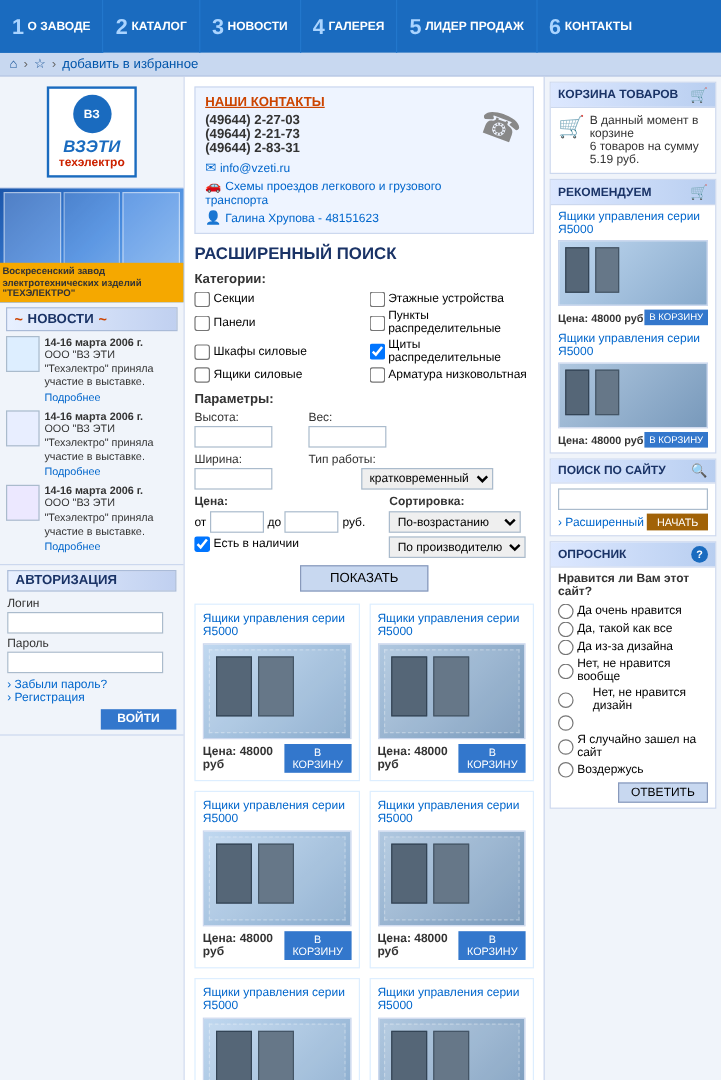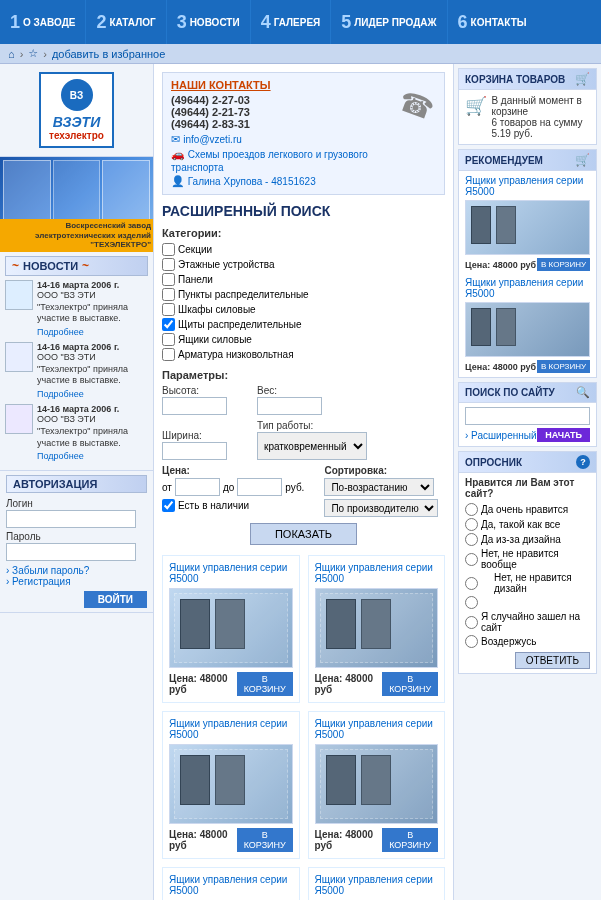--- a/index.html
+++ b/index.html
@@ -55,21 +55,21 @@
         <div style="font-size:10px;color:#cc2200;font-weight:bold;">техэлектро</div>
       </div>
     </div>
 
     <div style="height:95px;background:linear-gradient(135deg,#1a55aa 0%,#4488dd 50%,#88bbee 100%);position:relative;overflow:hidden;">
       <div style="display:flex;gap:2px;padding:3px;height:75px;">
         <div style="background:rgba(200,220,255,0.3);border:1px solid rgba(255,255,255,0.5);flex:1;"></div>
         <div style="background:rgba(200,220,255,0.2);border:1px solid rgba(255,255,255,0.4);flex:1;"></div>
         <div style="background:rgba(200,220,255,0.3);border:1px solid rgba(255,255,255,0.5);flex:1;"></div>
       </div>
-      <div style="position:absolute;bottom:0;left:0;right:0;background:#f5a800;color:#333;font-size:8px;text-align:right;padding:2px;font-weight:bold;line-height:1.2;">
+      <div style="position:absolute;bottom:0;left:0;right:0;background:#f5a800;color:#333;font-size:8px;text-align:left;padding:2px;font-weight:bold;line-height:1.2;">
         <span>Воскресенский завод электротехнических изделий "ТЕХЭЛЕКТРО"</span>
       </div>
     </div>
 
     <div style="padding:4px 5px;border-bottom:1px solid #ccd8ee;">
       <div style="background:linear-gradient(to right,#e8f0ff,#c0d0f0);color:#1a3366;font-weight:bold;font-size:11px;padding:2px 6px;margin-bottom:4px;border:1px solid #aabbd8;display:flex;align-items:center;gap:4px;">
         <span style="color:#cc4400;font-size:12px;">~</span>
         <span>НОВОСТИ</span>
         <span style="color:#cc4400;font-size:12px;">~</span>
       </div>
@@ -146,42 +146,42 @@
       </div>
       <div style="width:40px;display:flex;align-items:flex-start;justify-content:center;padding-top:10px;">
         <div style="font-size:28px;color:#888;transform:rotate(20deg);">☎</div>
       </div>
     </div>
 
     <div>
       <div style="font-size:14px;font-weight:bold;color:#1a3366;margin-bottom:8px;text-transform:uppercase;">РАСШИРЕННЫЙ ПОИСК</div>
 
       <div style="font-size:11px;font-weight:bold;color:#333;margin-bottom:4px;">Категории:</div>
-      <div style="display:grid;grid-template-columns:1fr;gap:2px 8px;margin-bottom:8px;">
+      <div style="display:grid;grid-template-columns:1fr 1fr;gap:2px 8px;margin-bottom:8px;">
         <label style="display:flex;align-items:center;gap:3px;font-size:10px;cursor:pointer;">
             <input type="checkbox" style=""> 
             <span>Секции</span>
           </label>
         <label style="display:flex;align-items:center;gap:3px;font-size:10px;cursor:pointer;">
             <input type="checkbox" style=""> 
             <span>Этажные устройства</span>
           </label>
         <label style="display:flex;align-items:center;gap:3px;font-size:10px;cursor:pointer;">
             <input type="checkbox" style=""> 
             <span>Панели</span>
           </label>
         <label style="display:flex;align-items:center;gap:3px;font-size:10px;cursor:pointer;">
             <input type="checkbox" style=""> 
             <span>Пункты распределительные</span>
           </label>
         <label style="display:flex;align-items:center;gap:3px;font-size:10px;cursor:pointer;">
             <input type="checkbox" style=""> 
             <span>Шкафы силовые</span>
           </label>
-        <label style="display:flex;align-items:center;gap:3px;font-size:10px;cursor:pointer;">
+        <label style="display:flex;gap:3px;font-size:10px;cursor:pointer;">
             <input type="checkbox" checked="" style=""> 
             <span>Щиты распределительные</span>
           </label>
         <label style="display:flex;align-items:center;gap:3px;font-size:10px;cursor:pointer;">
             <input type="checkbox" style=""> 
             <span>Ящики силовые</span>
           </label>
         <label style="display:flex;align-items:center;gap:3px;font-size:10px;cursor:pointer;">
             <input type="checkbox" style=""> 
             <span>Арматура низковольтная</span>
@@ -199,21 +199,21 @@
           <input type="text" style="width: 65px; height: 18px; border: 1px solid rgb(170, 187, 204); font-size: 10px; padding: 1px 3px;">
         </div>
       </div>
       <div style="display:flex;gap:10px;margin-bottom:5px;align-items:flex-end;">
         <div>
           <div style="font-size:10px;color:#333;margin-bottom:1px;">Ширина:</div>
           <input type="text" style="width: 65px; height: 18px; border: 1px solid rgb(170, 187, 204); font-size: 10px; padding: 1px 3px;">
         </div>
         <div style="margin-left:20px;">
           <div style="font-size:10px;color:#333;margin-bottom:1px;">Тип работы:</div>
-          <select style="height:28px;border:1px solid #aabbcc;font-size:10px;padding:0 2px;min-width:110px;">
+          <select style="height:18px;border:1px solid #aabbcc;font-size:10px;padding:0 2px;min-width:110px;margin-left:44px;">
             <option>кратковременный</option>
           </select>
         </div>
       </div>
 
       <div style="display:flex;gap:10px;margin-bottom:5px;align-items:flex-start;">
         <div>
           <div style="font-size:10px;color:#333;margin-bottom:2px;font-weight:bold;">Цена:</div>
           <div style="display:flex;align-items:center;gap:3px;font-size:10px;">
             <span>от</span>
@@ -364,21 +364,21 @@
 
     <div style="border:1px solid #ccd8ee;margin:4px;background:white;">
       <div style="background:linear-gradient(to right,#dde8ff,#b8cef0);color:#1a3366;font-size:10px;font-weight:bold;padding:3px 6px;border-bottom:1px solid #ccd8ee;display:flex;align-items:center;justify-content:space-between;">
         <span>ПОИСК ПО САЙТУ</span>
         <span style="font-size:11px;">🔍</span>
       </div>
       <div style="padding:4px 6px;">
         <input type="text" style="width: 100%; height: 18px; border: 1px solid rgb(170, 187, 204); font-size: 10px; padding: 1px 3px; margin-bottom: 3px;">
         <div style="display:flex;align-items:center;justify-content:space-between;">
           <a style="color:#0066cc;font-size:10px;">› Расширенный</a>
-          <button style="background:#6d28d9;color:white;border:none;padding:2px 8px;font-size:9px;cursor:pointer;font-weight:bold;">НАЧАТЬ</button>
+          <button style="background:#a16207;color:white;border:none;padding:2px 8px;font-size:9px;cursor:pointer;">НАЧАТЬ</button>
         </div>
       </div>
     </div>
 
     <div style="border:1px solid #ccd8ee;margin:4px;background:white;">
       <div style="background:linear-gradient(to right,#dde8ff,#b8cef0);color:#1a3366;font-size:10px;font-weight:bold;padding:3px 6px;border-bottom:1px solid #ccd8ee;display:flex;align-items:center;justify-content:space-between;">
         <span>ОПРОСНИК</span>
         <span style="background:#1a6bbf;color:white;width:14px;height:14px;border-radius:50%;display:inline-flex;align-items:center;justify-content:center;font-size:9px;font-weight:bold;">?</span>
       </div>
       <div style="padding:4px 6px;">

